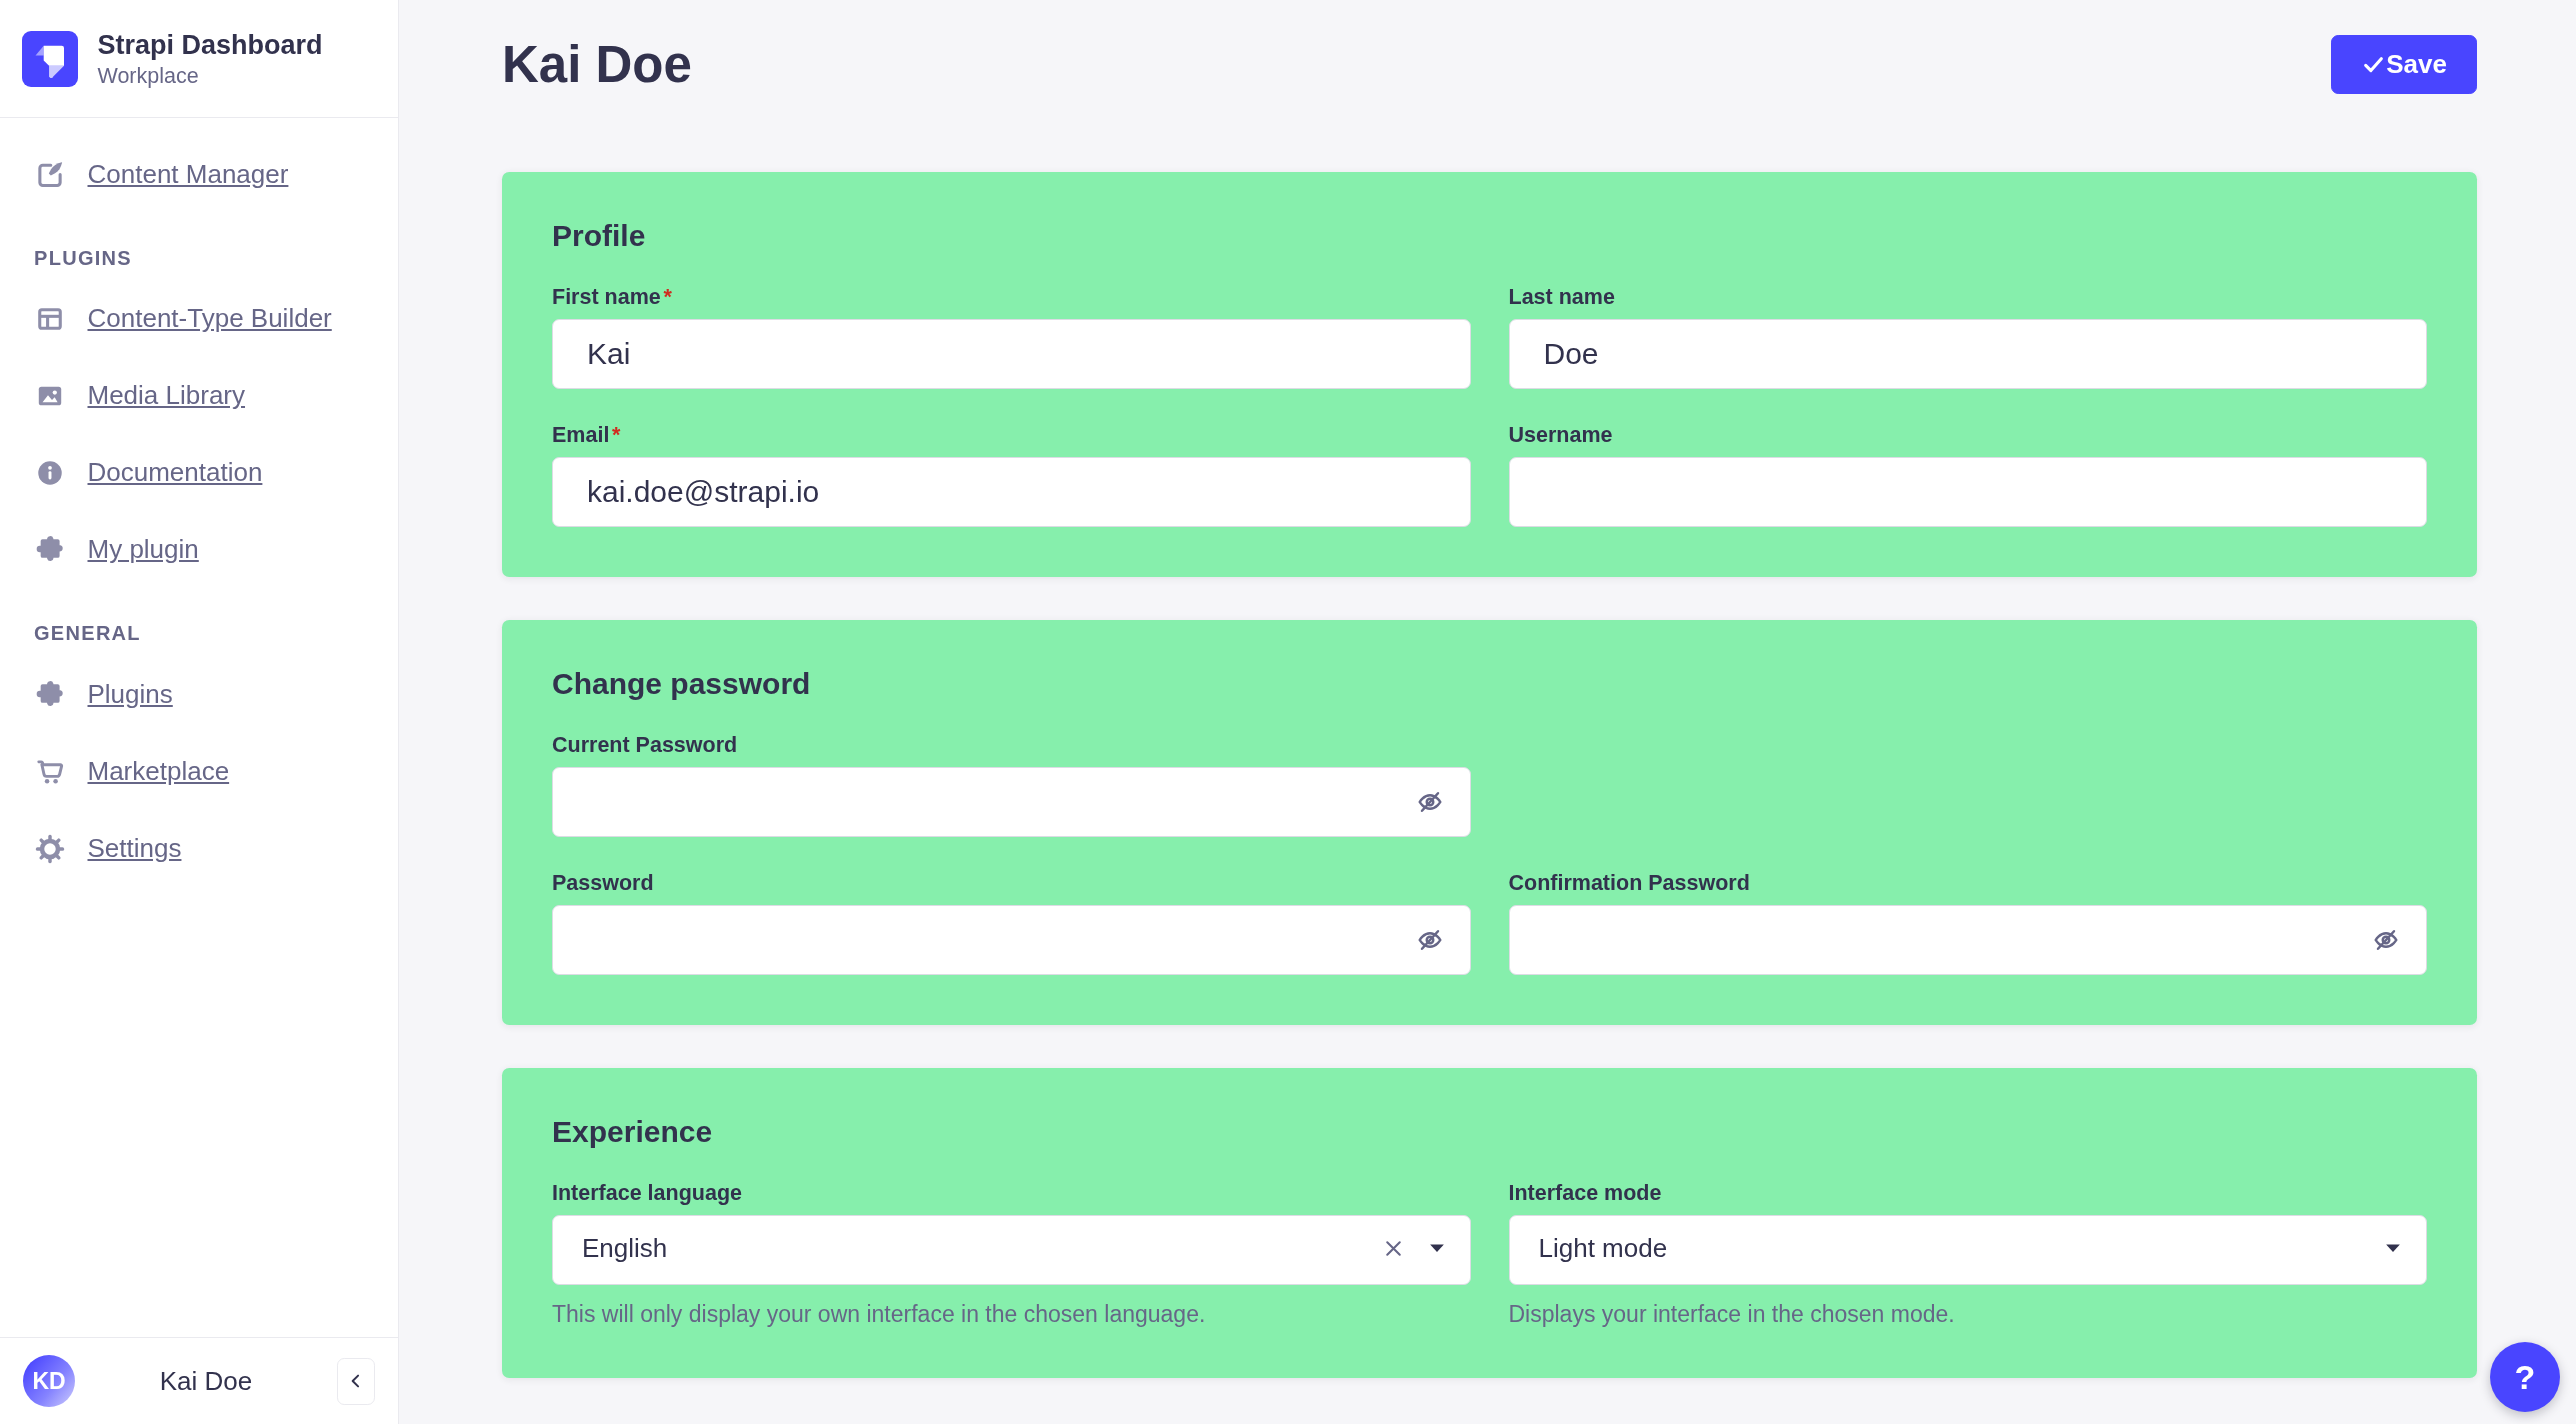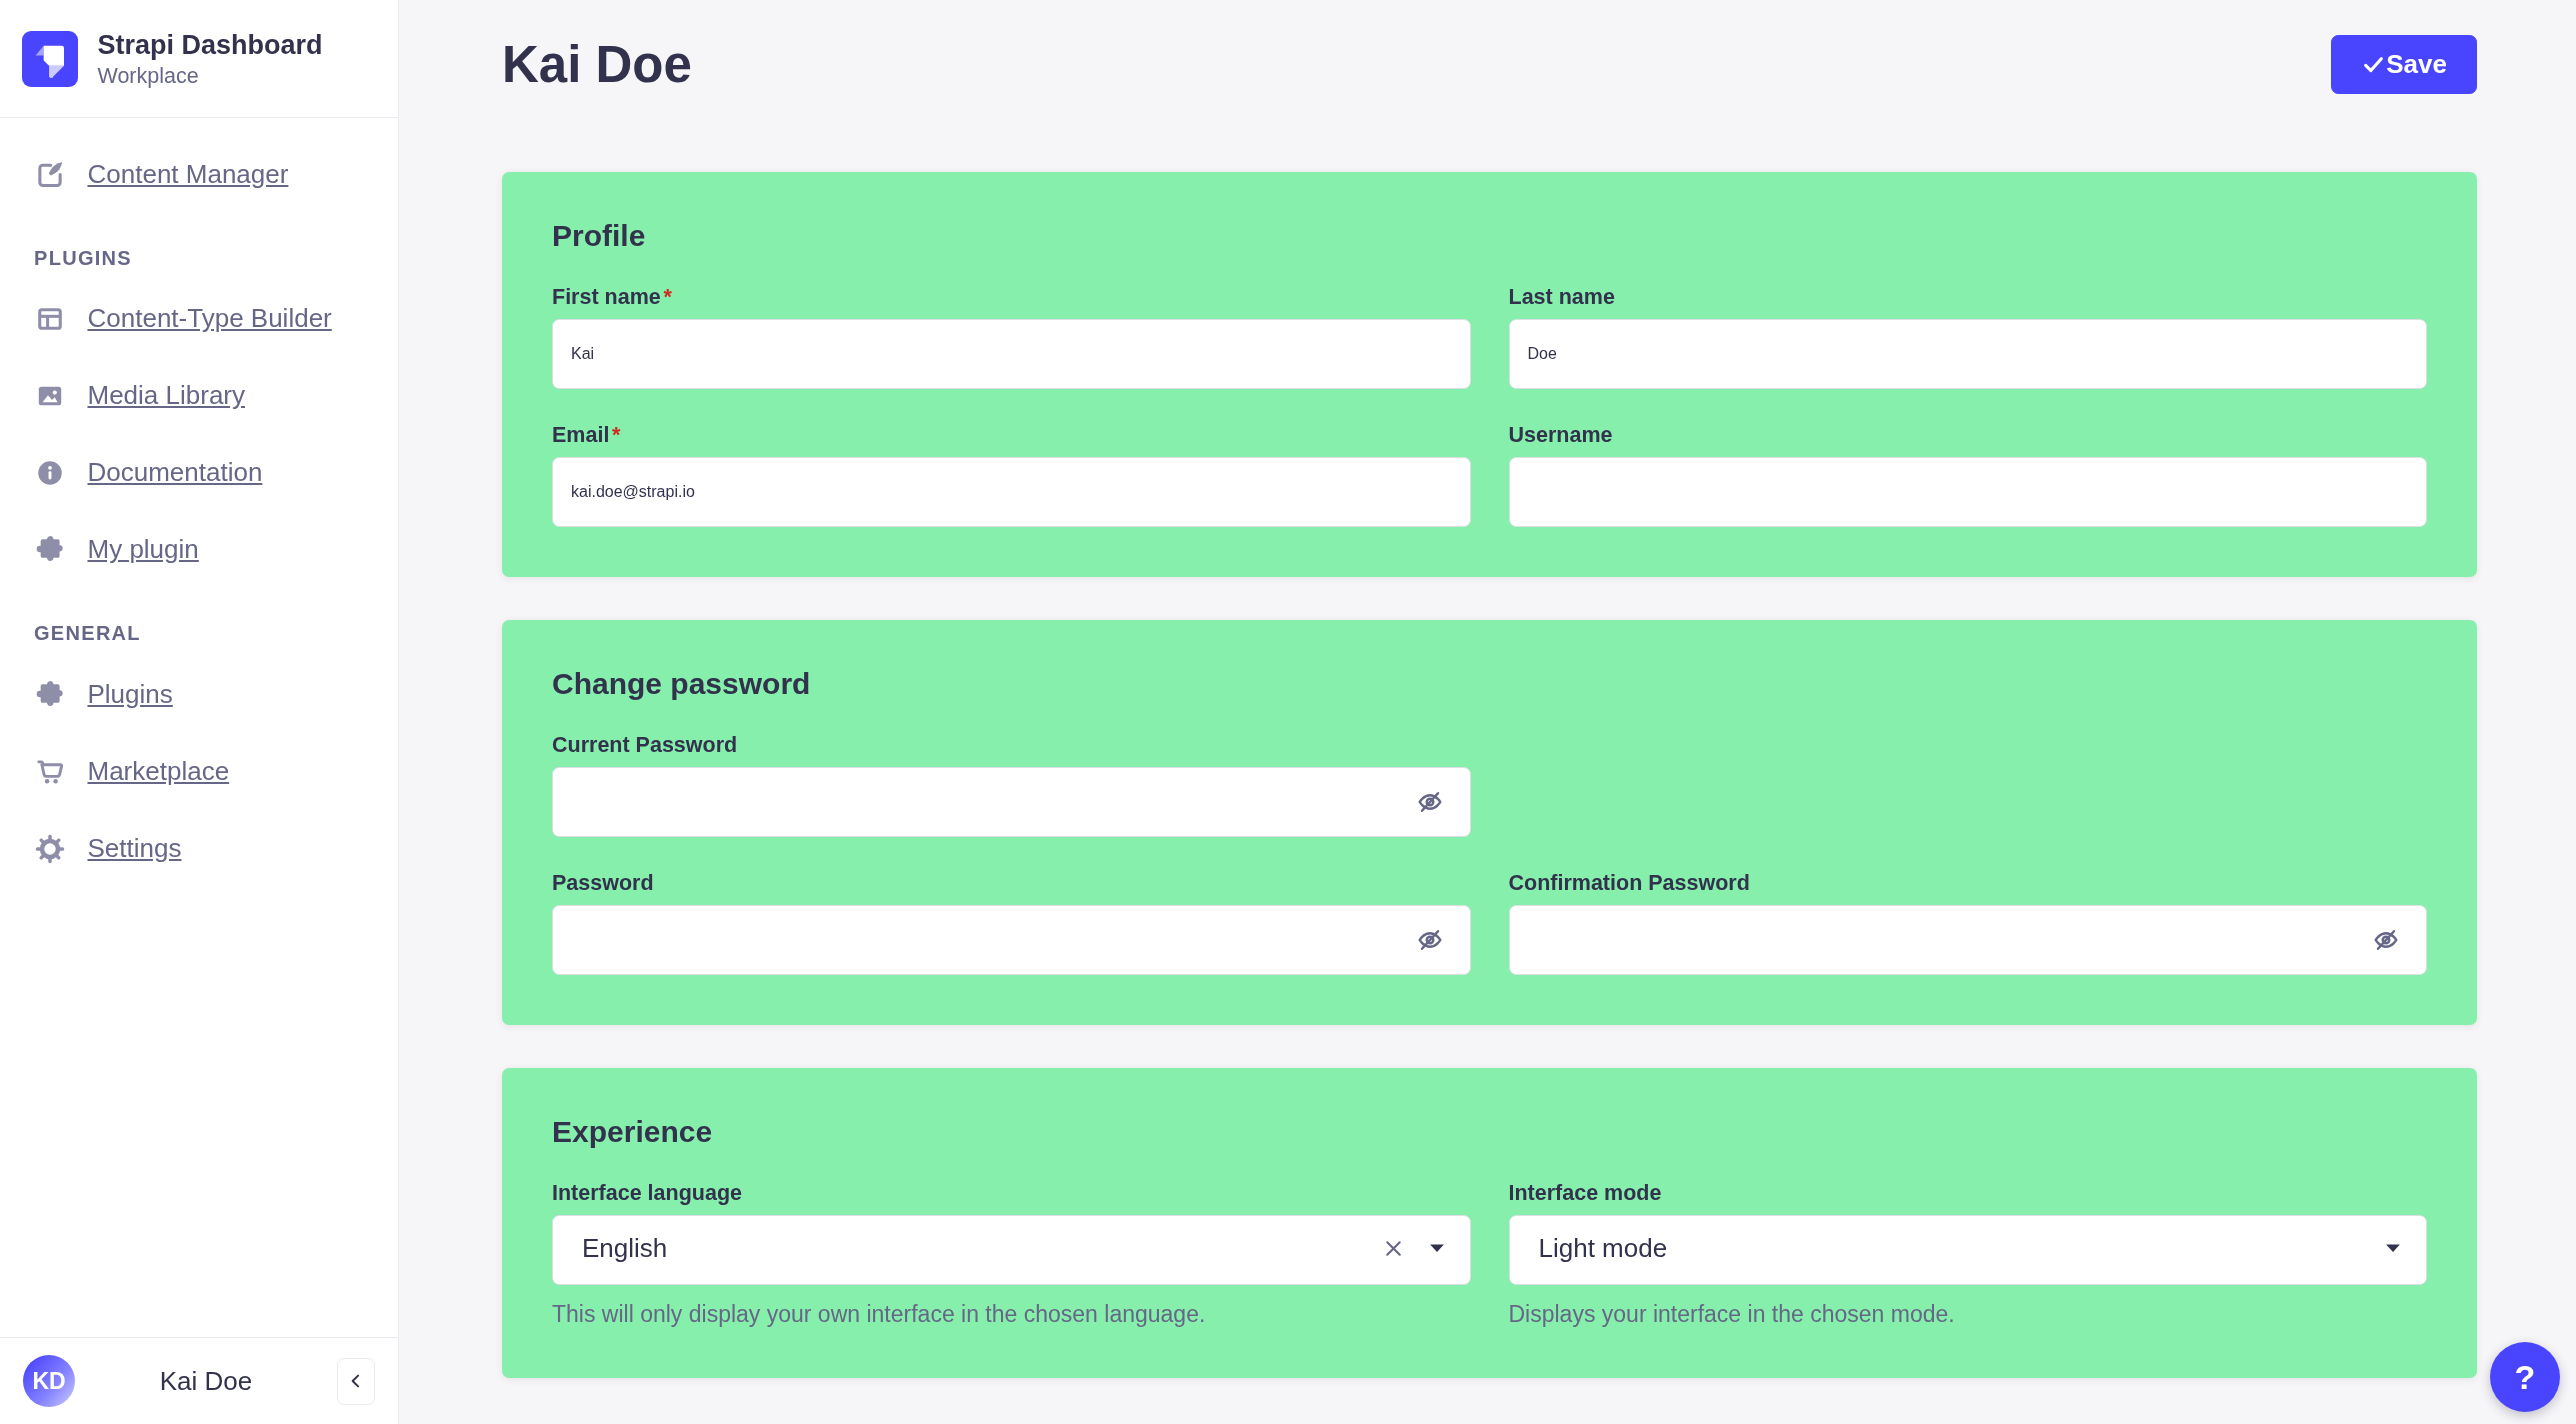--- a/index.html
+++ b/index.html
@@ -79,22 +79,22 @@
   .card-sub a { color:#4945ff; text-decoration:underline; cursor:pointer; }
   .form-grid {
     display:grid; grid-template-columns:1fr 1fr;
     column-gap:38px; row-gap:34px; margin-top:32px;
   }
   .field-label { font-size:21.5px; font-weight:bold; color:#32324d; margin-bottom:9px; display:flex; gap:2.7px; }
   .req { color:#d02b20; }
   .text-input {
     width:100%; height:70px;
     border:0.9px solid #dcdce4; border-radius:7.2px;
-    background:#ffffff; padding:0 18px;
-    font-size:16px; color:#32324d;
+    background:#ffffff; padding:0 34px;
+    font-size:30px; color:#32324d;
     font-family:"Liberation Sans", sans-serif;
     outline:none;
   }
   .input-wrap { position:relative; }
   .input-wrap .text-input { padding-right:81px; }
   .eye-btn {
     position:absolute; right:23px; top:50%; transform:translateY(-50%);
     background:none; border:none; cursor:pointer; width:36px; height:36px;
     display:flex; align-items:center; justify-content:center;
   }

